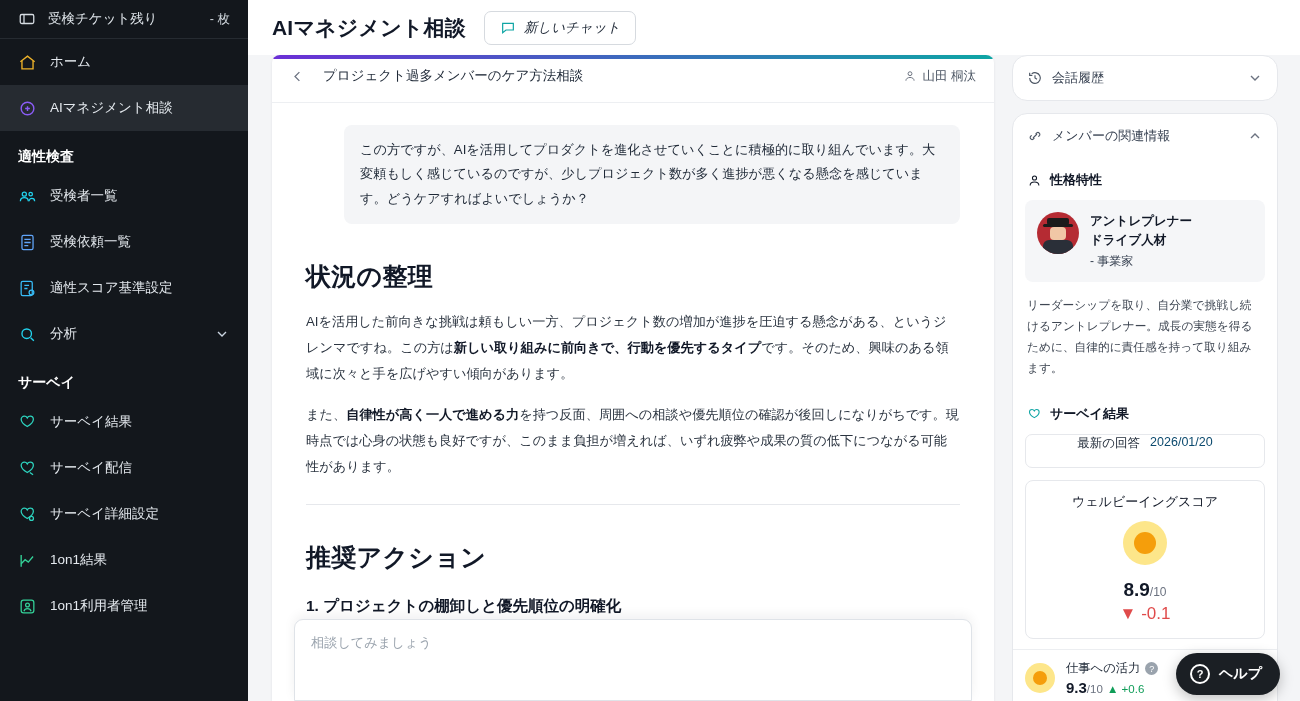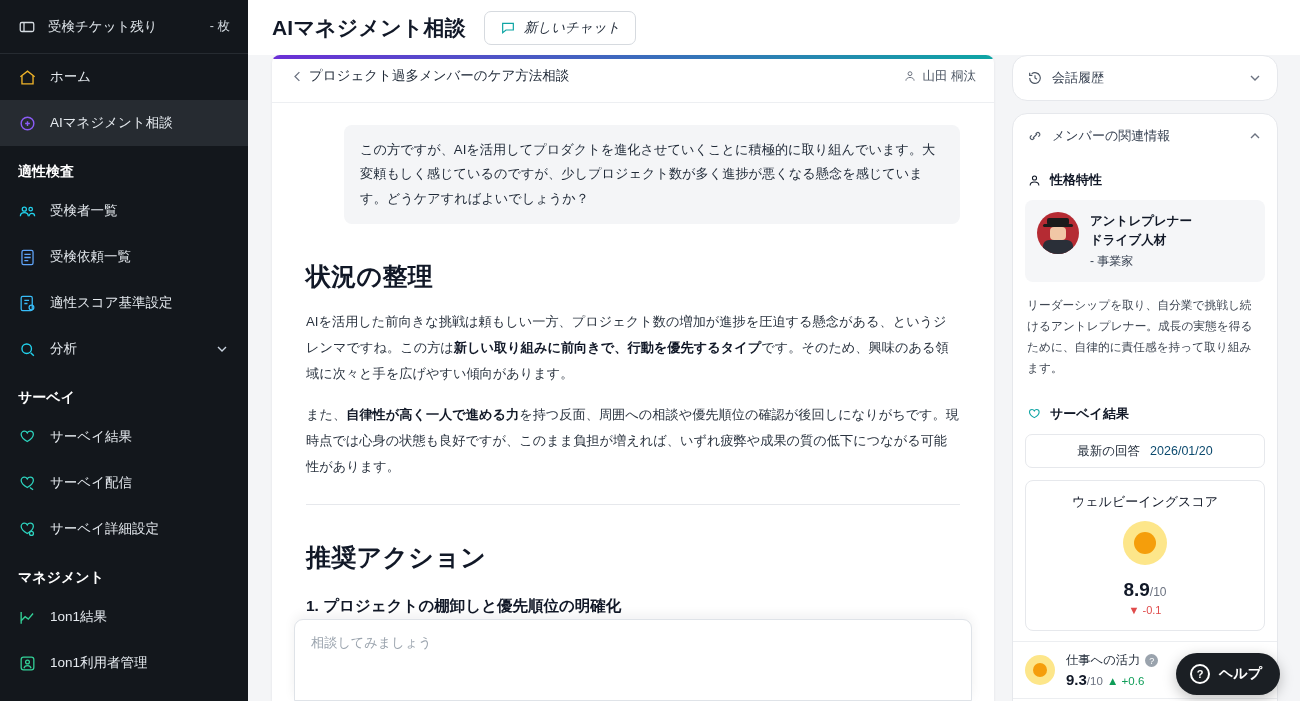--- a/index.html
+++ b/index.html
@@ -13,21 +13,21 @@
   #app { display: flex; width: 1300px; height: 701px; }
 
   
   .sidebar {
     width: 248px; flex: 0 0 248px; height: 701px;
     background: #13171c; color: #e9eef2;
     overflow: hidden; position: relative;
   }
   .sb-ticket {
     display: flex; align-items: center; gap: 12px;
-    height: 54px; padding: 0 18px;
+    height: 39px; padding: 0 18px;
     border-bottom: 1px solid #262b31;
     font-size: 13.5px; color: #dfe5ea;
   }
   .sb-ticket .cnt { margin-left: auto; font-size: 12.5px; color: #cfd6dc; }
   .sb-item {
     display: flex; align-items: center; gap: 13px;
     height: 46px; padding: 0 18px;
     font-size: 13.5px; color: #e4e9ee;
     cursor: pointer;
   }
@@ -67,21 +67,21 @@
 
   
   .chat-card {
     flex: 1 1 auto; background: #fff;
     border-radius: 8px 8px 0 0;
     position: relative; overflow: hidden;
     box-shadow: 0 1px 3px rgba(16,24,40,.08);
   }
   .accent { height: 4px; background: linear-gradient(90deg,#6b2fd6 0%,#0ea5a4 100%); }
   .chat-head {
-    height: 44px; display: flex; align-items: center; 
+    height: 44px; display: flex; align-items: center; gap: 14px;
     padding: 0 18px 9px 14px; border-bottom: 1px solid #edeff2;
     font-size: 13.5px; color: #1f2937;
   }
   .back-arrow { color: #6b7280; cursor: pointer; font-size: 15px; padding: 2px 4px; }
   .chat-head .who {
     margin-left: auto; display: inline-flex; align-items: center; gap: 6px;
     font-size: 12.5px; color: #4b5563;
   }
   .chat-scroll { padding: 18px 34px 0 34px; height: 560px; overflow: hidden; }
   .bubble {
@@ -146,39 +146,39 @@
   .avatar-round .brim { position:absolute; left:6px; top:12px; width:30px; height:3px; background:#1b1b1b; border-radius:2px; }
   .avatar-round .face { position:absolute; left:13px; top:15px; width:16px; height:13px; background:#f1c7a6; border-radius:4px; }
   .avatar-round .suit { position:absolute; left:6px; top:28px; width:30px; height:16px; background:#2a2f38; border-radius:6px 6px 0 0; }
   .persona-name { font-size: 12.5px; font-weight: bold; color: #111827; line-height: 1.55; }
   .persona-sub { font-size: 12px; color: #374151; margin-top: 2px; }
   .persona-desc {
     padding: 0 14px 14px 14px; font-size: 11.7px; line-height: 1.8; color: #3f4753;
   }
   .survey-date {
     margin: 2px 12px 12px 12px; border: 1px solid #e6e8ec; border-radius: 7px;
-    height: 34px; display: flex; align-items: center; justify-content: center;
+    height: 34px; display: flex; align-items: flex-start; justify-content: center;
     gap: 10px; font-size: 12.5px; color: #1f2937;
   }
   .survey-date .d { color: #0c4a6e; }
   .score-card {
     margin: 0 12px 10px 12px; border: 1px solid #e6e8ec; border-radius: 8px;
     padding: 12px 10px 14px 10px; text-align: center;
   }
   .score-title { font-size: 13px; color: #111827; margin-bottom: 10px; }
   .score-row { display: flex; align-items: center; justify-content: center; gap: 14px; flex-direction: column; }
   .sun {
     width: 44px; height: 44px; border-radius: 50%;
     background: #fde68a; position: relative;
     display: inline-flex; align-items: center; justify-content: center;
   }
   .sun .core { width: 22px; height: 22px; border-radius: 50%; background: #f59e0b; }
   .score-val { font-size: 19px; font-weight: bold; color: #111827; }
   .score-val .den { font-size: 12px; font-weight: normal; color: #6b7280; }
-  .delta { font-size: 11px; margin-top: 3px; }
+  .delta { font-size: 17px; margin-top: 3px; }
   .delta.down { color: #e04b4b; }
   .mini-row {
     display: flex; align-items: center; gap: 11px;
     padding: 10px 12px; border-top: 1px solid #eceef1;
   }
   .sun-sm { width: 30px; height: 30px; border-radius: 50%; background: #fde68a;
     display:inline-flex; align-items:center; justify-content:center; flex:0 0 30px; }
   .sun-sm .core { width: 14px; height: 14px; border-radius: 50%; background: #f59e0b; }
   .mini-label { font-size: 12.3px; color: #1f2937; display:flex; align-items:center; gap:5px; }
   .mini-val { font-size: 15px; font-weight: bold; color: #111827; margin-top: 2px; }
@@ -318,21 +318,20 @@
     <div class="sb-item">
       <span class="icon">
         <svg width="19" height="19" viewBox="0 0 24 24" fill="none" stroke="#2dd4bf" stroke-width="1.6">
           <path d="M4 8c0-2.2 1.8-4 4-4 1.6 0 3 .9 3.7 2.2C12.4 4.9 13.8 4 15.4 4c2.2 0 4 1.8 4 4 0 5-7.7 9-7.7 9S4 13 4 8z"></path>
             <circle cx="17" cy="17" r="2.5"></circle>
         </svg>
       </span>
       <span>サーベイ詳細設定</span>
     </div>
 
-    <div class="sb-section">マネジメント</div>
 
     <div class="sb-item">
       <span class="icon">
         <svg width="19" height="19" viewBox="0 0 24 24" fill="none" stroke="#34d399" stroke-width="1.7">
           <path d="M4 20V5"></path>
             <path d="M4 16l5-5 4 3 6-7"></path>
         </svg>
       </span>
       <span>1on1結果</span>
     </div>

